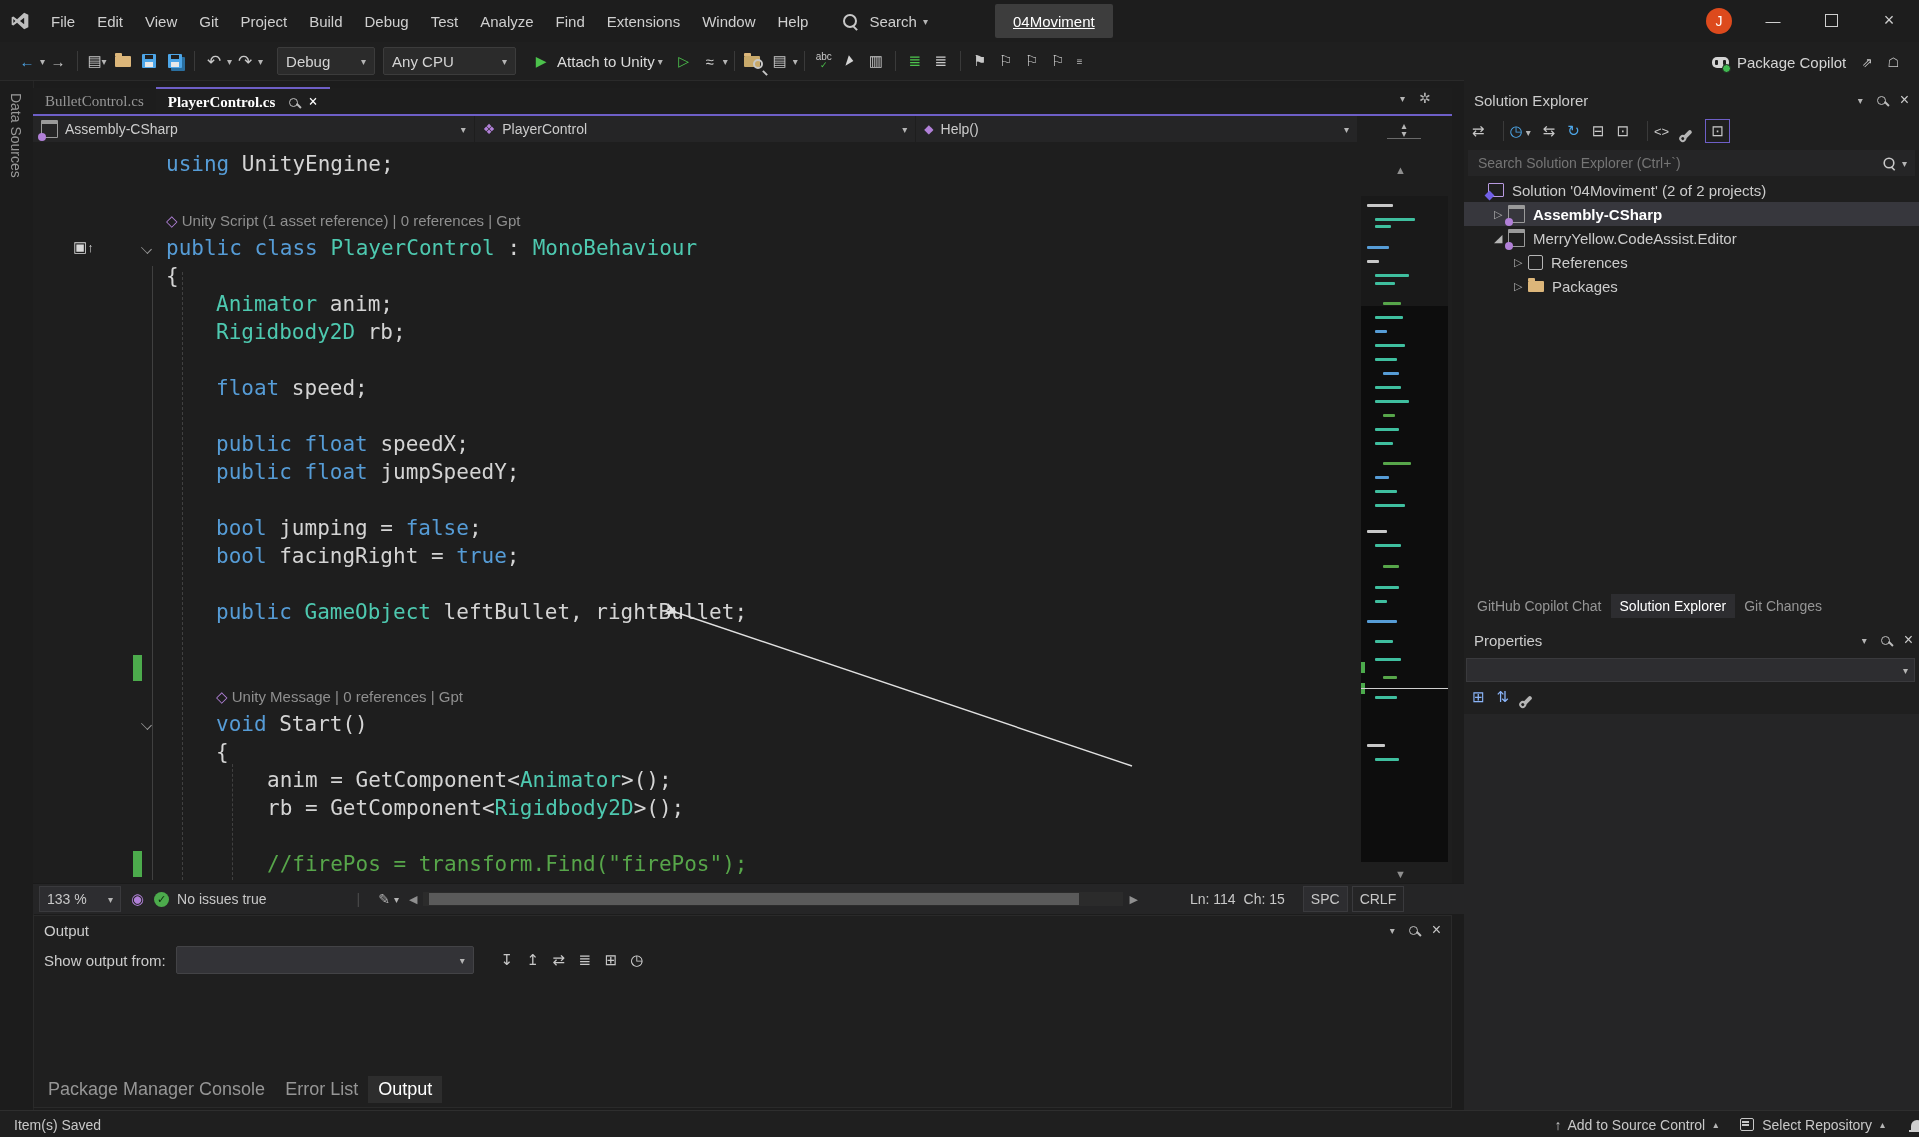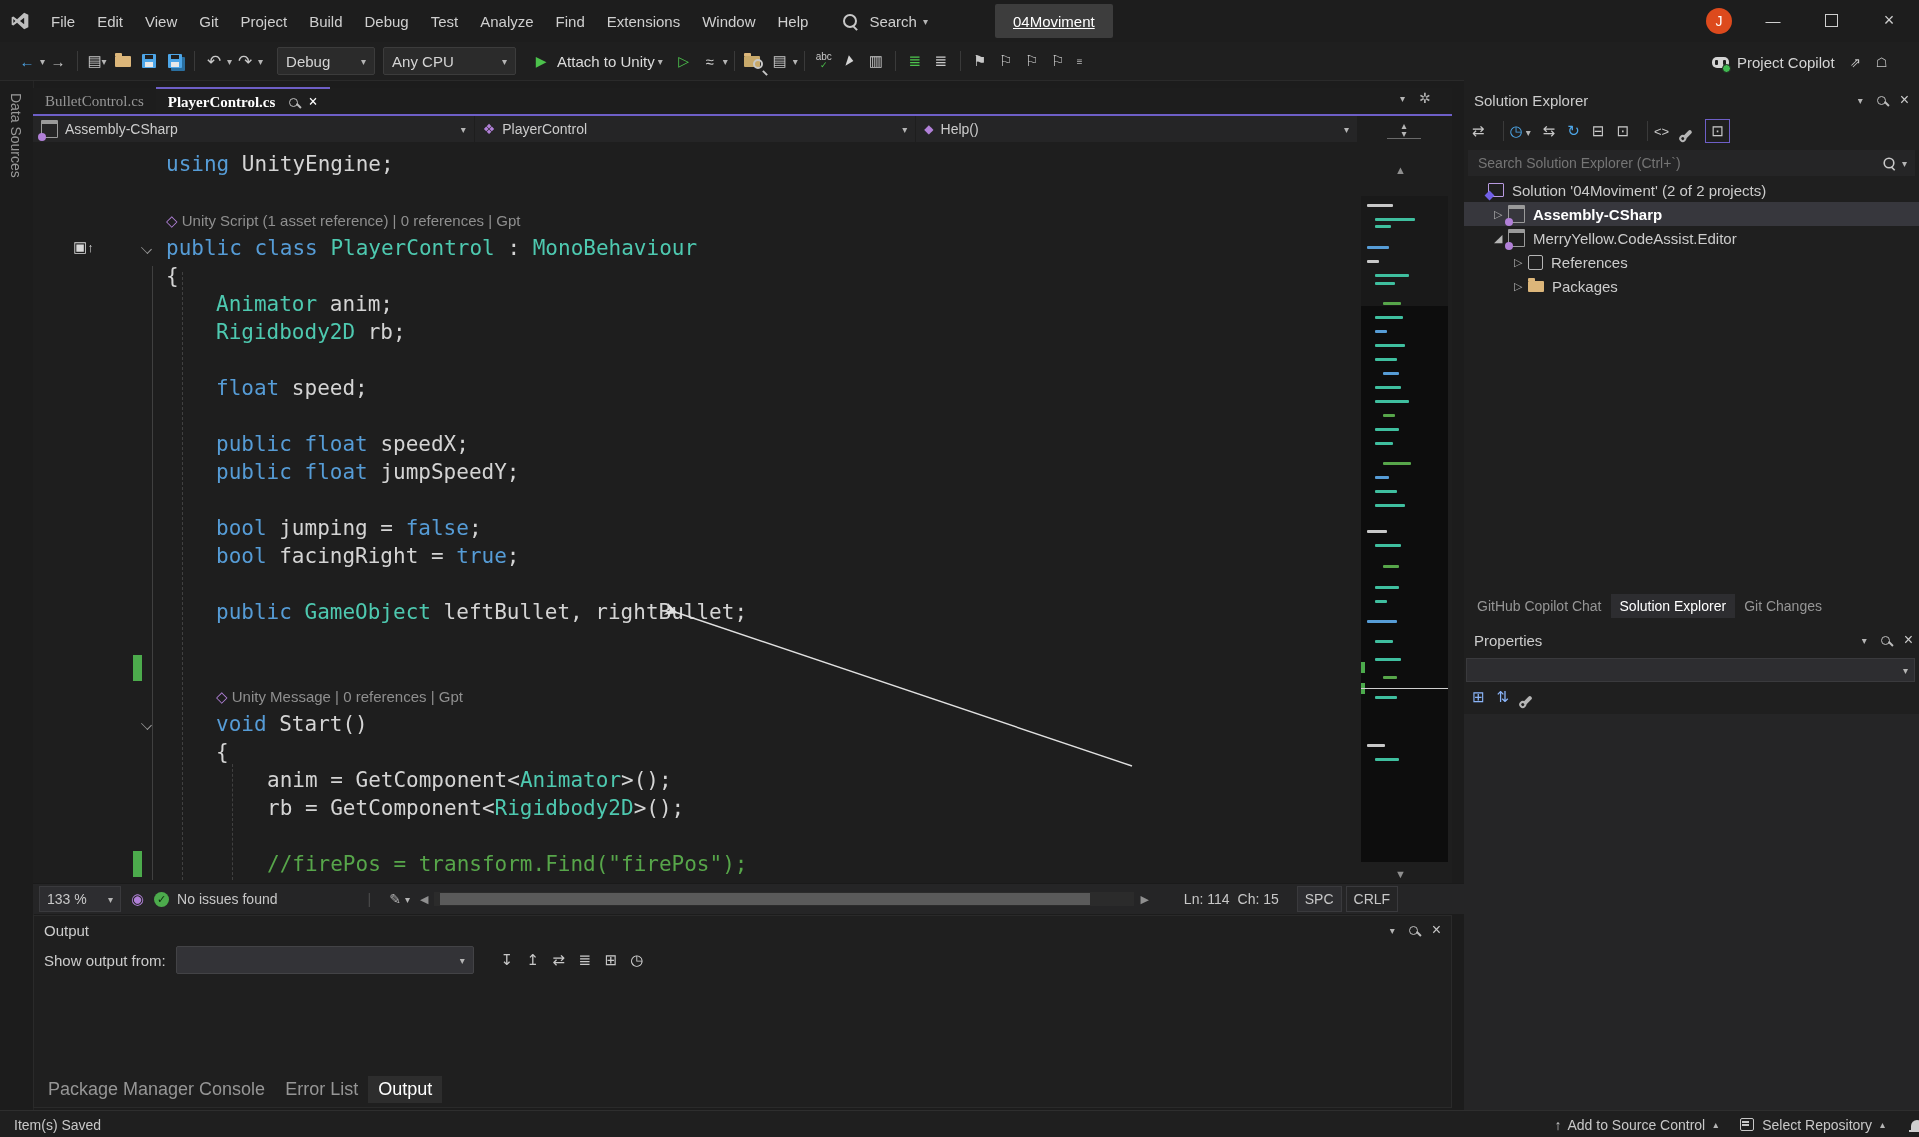--- a/index.html
+++ b/index.html
@@ -179,21 +179,21 @@
     <span class="tbtn">≣</span>
     <span class="sep-v"></span>
     <span class="tbtn">⚑</span>
     <span class="tbtn dis">⚐</span>
     <span class="tbtn dis">⚐</span>
     <span class="tbtn dis">⚐</span>
     <span class="caret" style="margin-left:6px;">≡</span>
 
     <div class="abs row" style="left:1712px;top:6px;">
       <span style="position:relative;display:inline-block;"><span class="copilot"></span><span class="gdot"></span></span>
-      <span style="margin:0 8px;color:#d4d4d4;">Project Copilot</span>
+      <span style="margin:0 8px;color:#d4d4d4;">Package Copilot</span>
       <span class="tbtn" style="font-size:13px;">⇗</span>
       <span class="tbtn" style="font-size:13px;">☖</span>
     </div>
   </div>
 
   <div class="abs" style="left:0;top:81px;width:33px;height:1029px;background:#1c1c1c;border-right:1px solid #252525;">
     <div style="writing-mode:vertical-rl;color:#9a9a9a;font-size:14px;margin:12px 0 0 8px;">Data Sources</div>
   </div>
 
   <div id="tabstrip" class="abs row">
@@ -322,30 +322,30 @@
     <div class="abs" style="left:38px;top:752px;color:#8f8f8f;font-size:11px;">▼</div>
   </div>
 
   <div id="edstatus" class="abs row" style="padding:0 6px;">
     <div class="statbox" style="width:66px;justify-content:space-between;">
       <span>133 %</span>
         <span class="caret">▾</span>
     </div>
     <span style="color:#b180d8;margin:0 10px;font-size:15px;">◉</span>
     <span style="width:15px;height:15px;border-radius:50%;background:#4cab4c;color:#0c2b0c;font-size:11px;display:inline-flex;align-items:center;justify-content:center;margin-right:8px;">✓</span>
-    <span>No issues found</span>
+    <span>No issues true</span>
     <span style="color:#4a4a4a;margin:0 18px 0 90px;">|</span>
     <span style="color:#b5b5b5;">✎</span>
     <span class="caret" style="margin:0 10px 0 4px;">▾</span>
     <span style="color:#8f8f8f;font-size:11px;margin-right:6px;">◀</span>
     <div style="position:relative;width:700px;height:14px;background:#2b2b2b;">
       <div style="position:absolute;left:6px;top:1px;width:650px;height:12px;background:#5a5a5a;"></div>
     </div>
     <span style="color:#8f8f8f;font-size:11px;margin-left:6px;">▶</span>
-    <span style="margin-left:35px;">Ln: 114</span>
+    <span style="margin-left:52px;">Ln: 114</span>
     <span style="margin-left:8px;">Ch: 15</span>
     <div class="statbox" style="margin-left:18px;">
         <span>SPC</span>
       </div>
     <div class="statbox" style="margin-left:4px;background:transparent;border-color:#3a3a3d;">
         <span>CRLF</span>
       </div>
   </div>
 
   <div id="output" class="abs">

